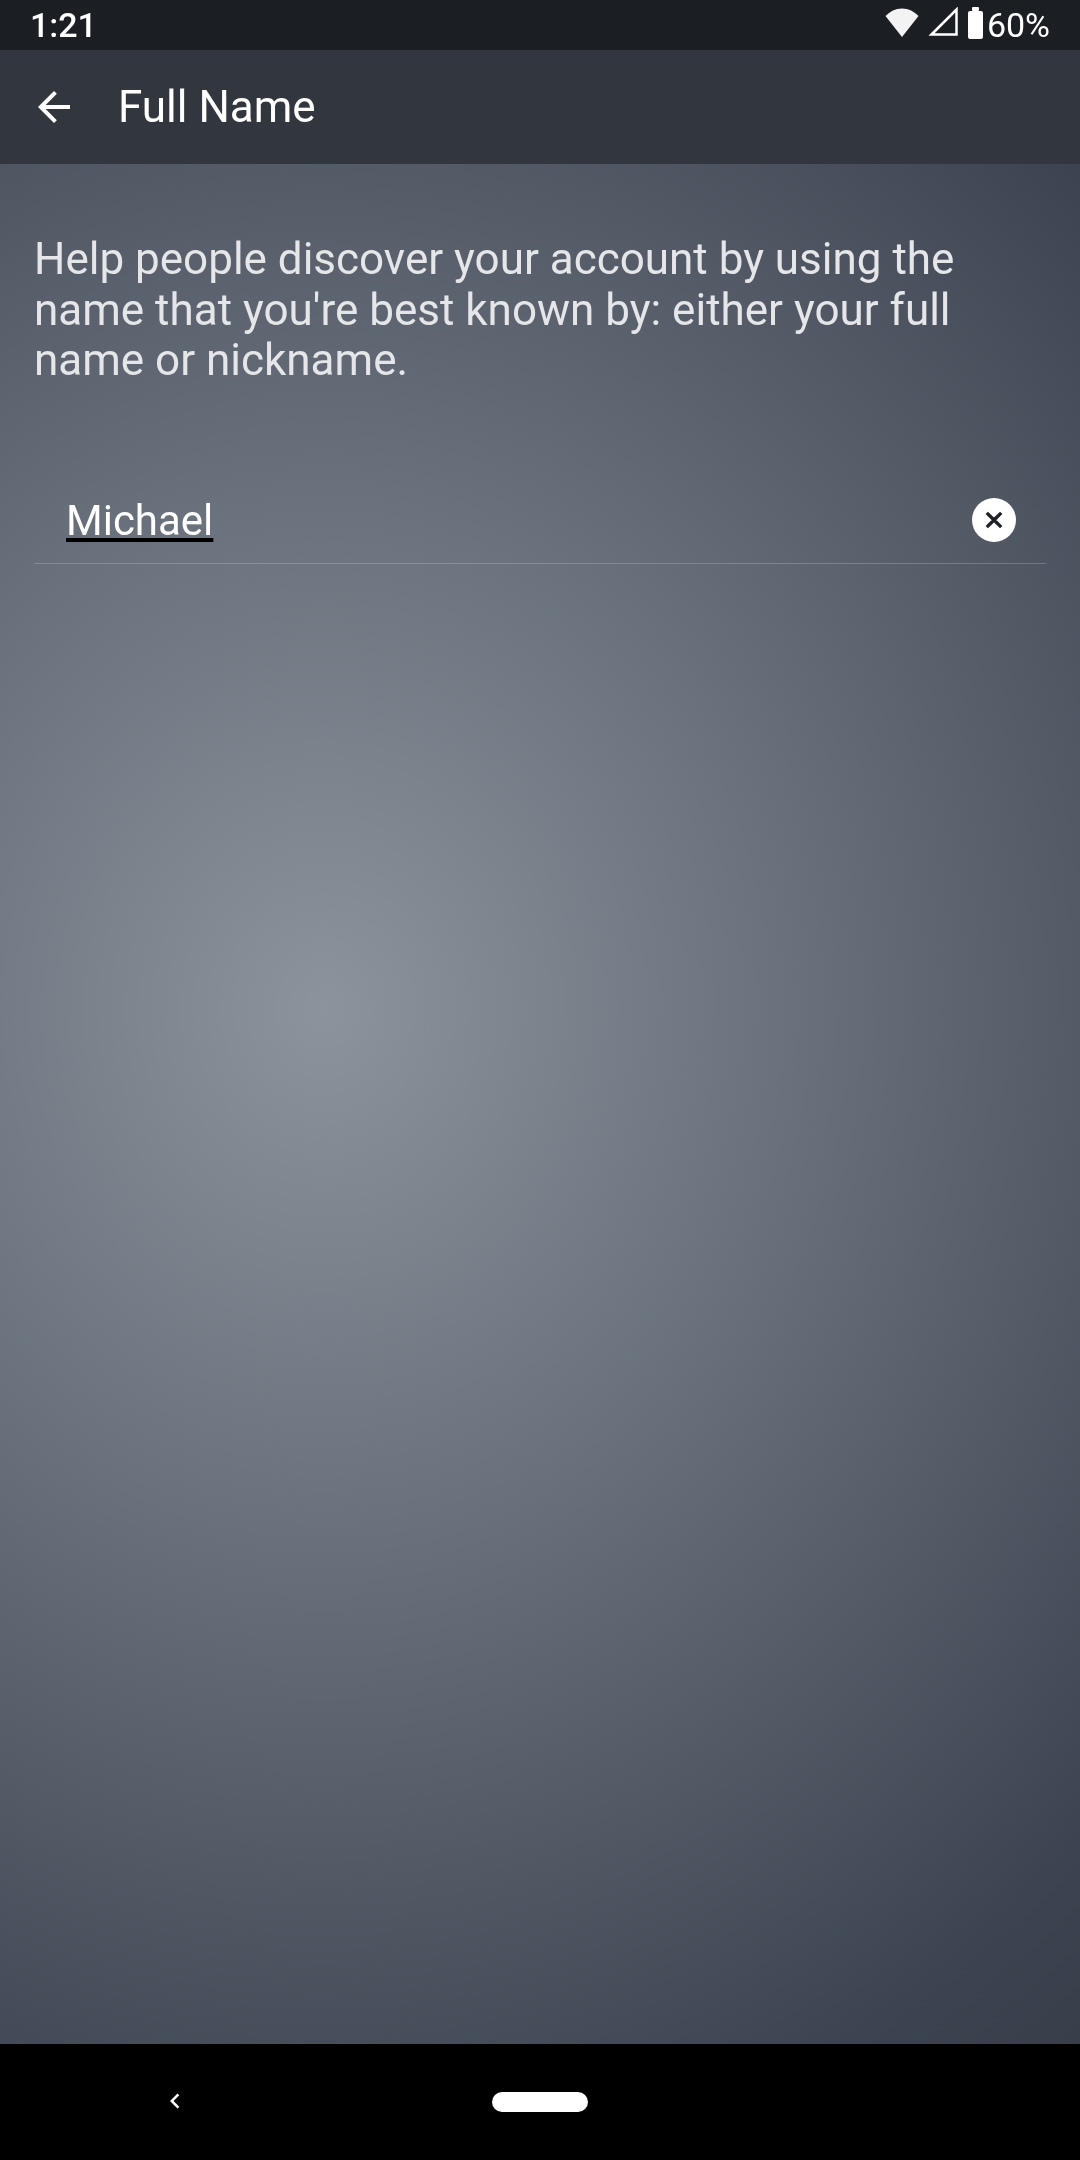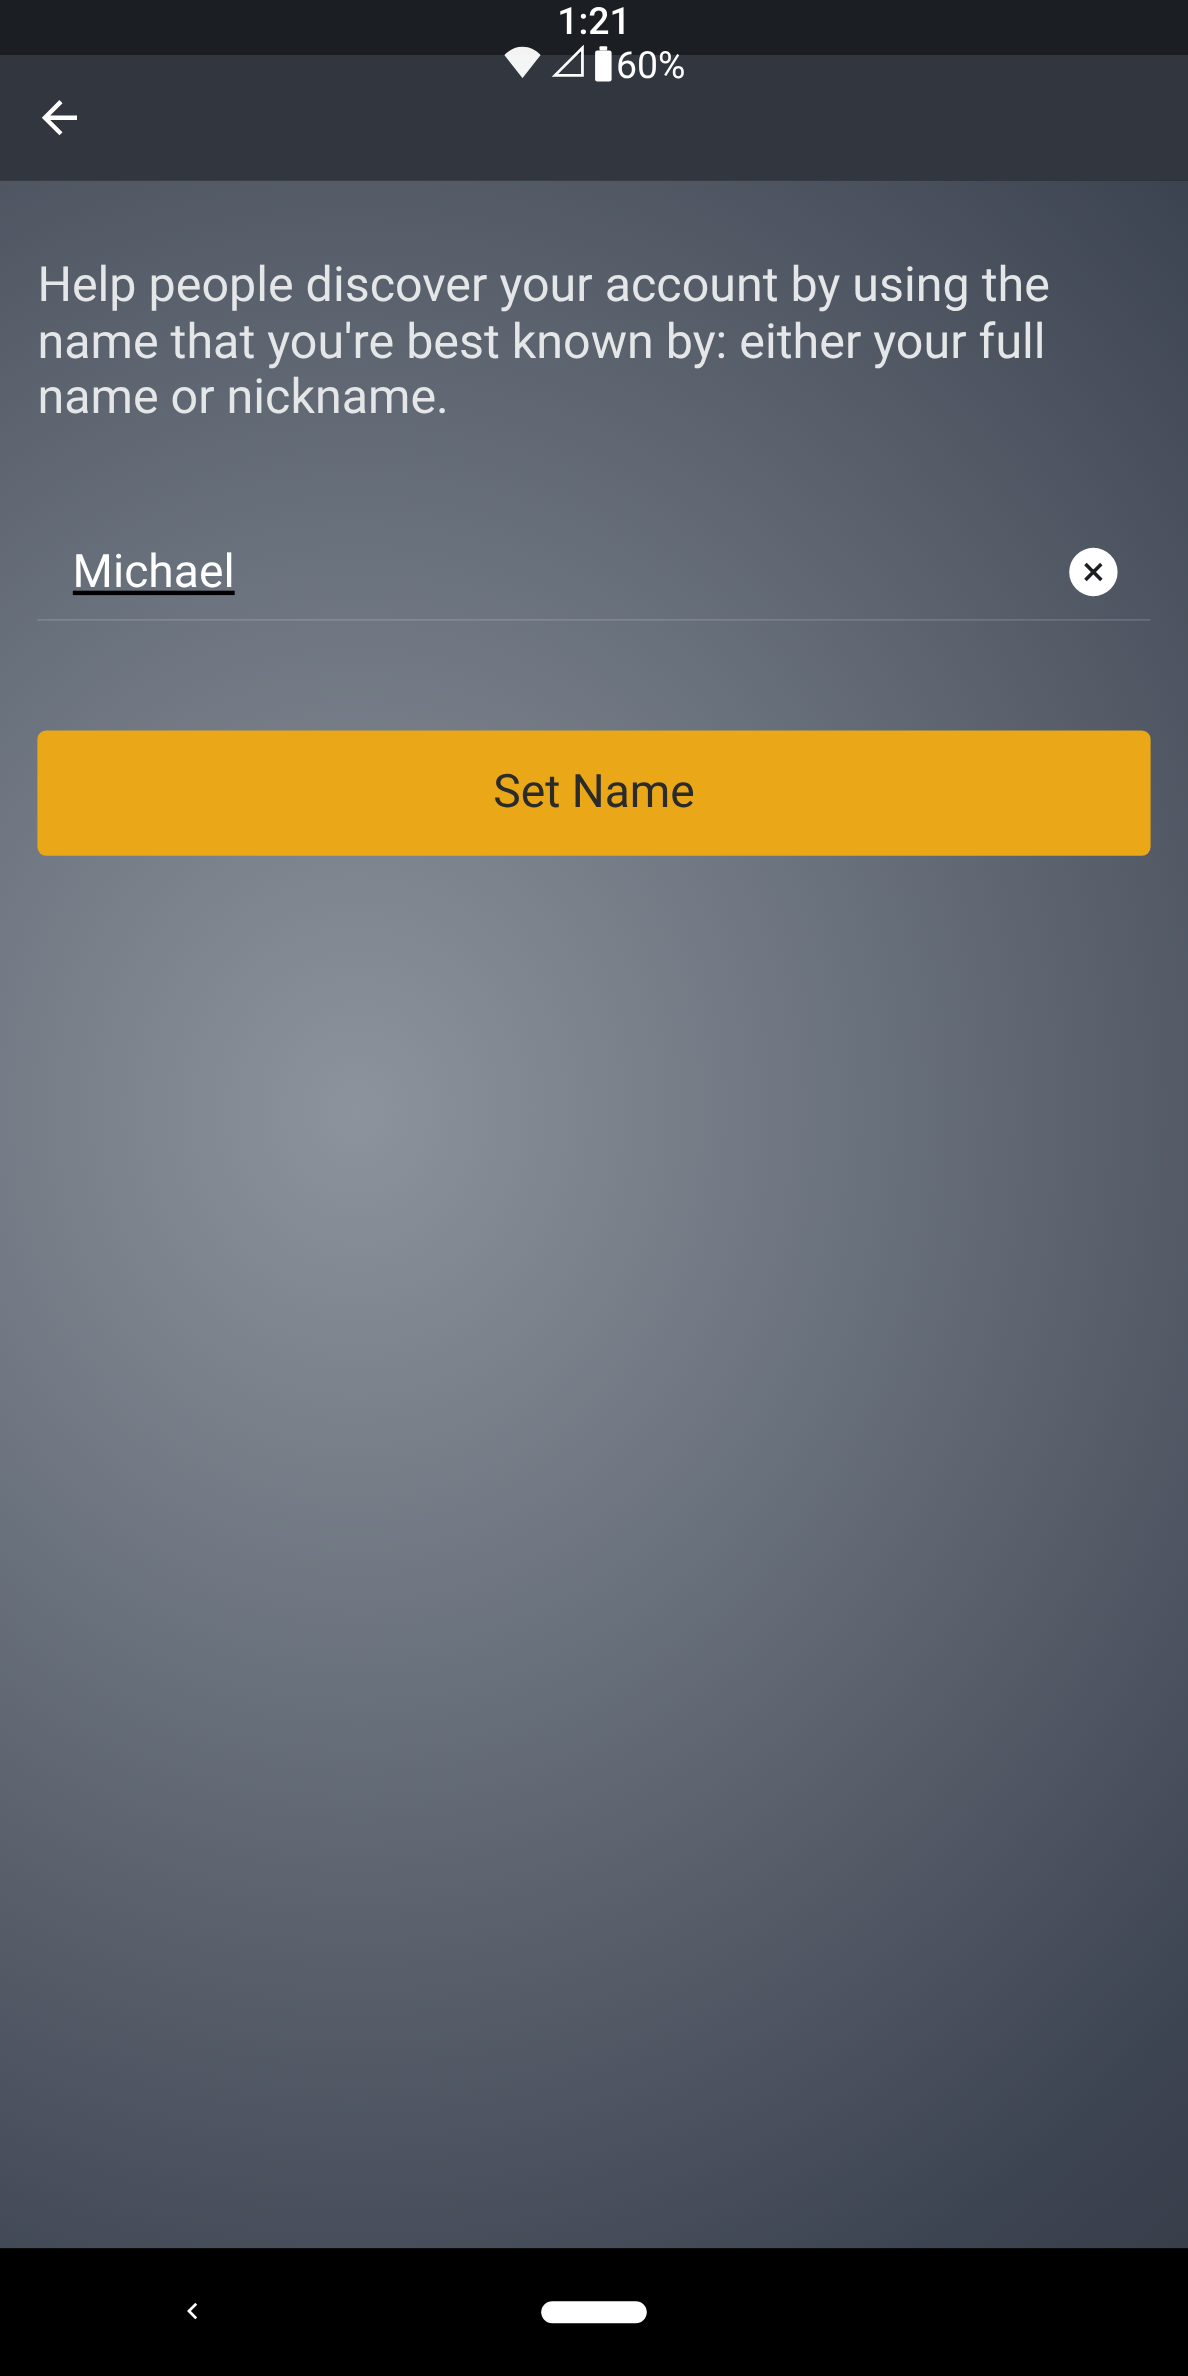--- a/index.html
+++ b/index.html
@@ -15,21 +15,20 @@
       background: #000;
     }
     .status-bar {
       height: 50px;
       background: #1b1e23;
       display: flex;
       justify-content: space-between;
       align-items: center;
       padding: 0 30px;
       color: #fff;
-      flex-direction: column;
     }
     .status-time {
       font-size: 34px;
       font-weight: 500;
     }
     .status-icons {
       display: flex;
       align-items: center;
       gap: 8px;
       font-size: 34px;
@@ -196,35 +195,35 @@
     </span>
   </div>
 </div>
 
 <div class="app-bar">
   <button class="back-btn">
     <svg viewBox="0 0 24 24">
         <path fill="#fff" d="M20 11H7.83l5.59-5.59L12 4l-8 8 8 8 1.41-1.41L7.83 13H20z"></path>
       </svg>
   </button>
+  <div class="app-title">Full Name</div>
 </div>
 
 <div class="content">
   <p class="description">Help people discover your account by using the name that you're best known by: either your full name or nickname.</p>
 
   <div class="input-container">
     <input type="text" class="name-input" value="Michael" style="">
     <button class="clear-btn">
       <svg viewBox="0 0 24 24">
           <path fill="#1b1e23" stroke="#1b1e23" stroke-width="1" d="M19 6.41L17.59 5 12 10.59 6.41 5 5 6.41 10.59 12 5 17.59 6.41 19 12 13.41 17.59 19 19 17.59 13.41 12z"></path>
         </svg>
     </button>
   </div>
 
-  <button class="set-name-btn">Set Name</button>
 </div>
 
 <div class="nav-bar">
   <button class="nav-back">
     <svg viewBox="0 0 24 24">
         <path fill="#fff" d="M15.41 7.41L14 6l-6 6 6 6 1.41-1.41L10.83 12z"></path>
       </svg>
   </button>
   <div class="nav-pill"></div>
 </div>

